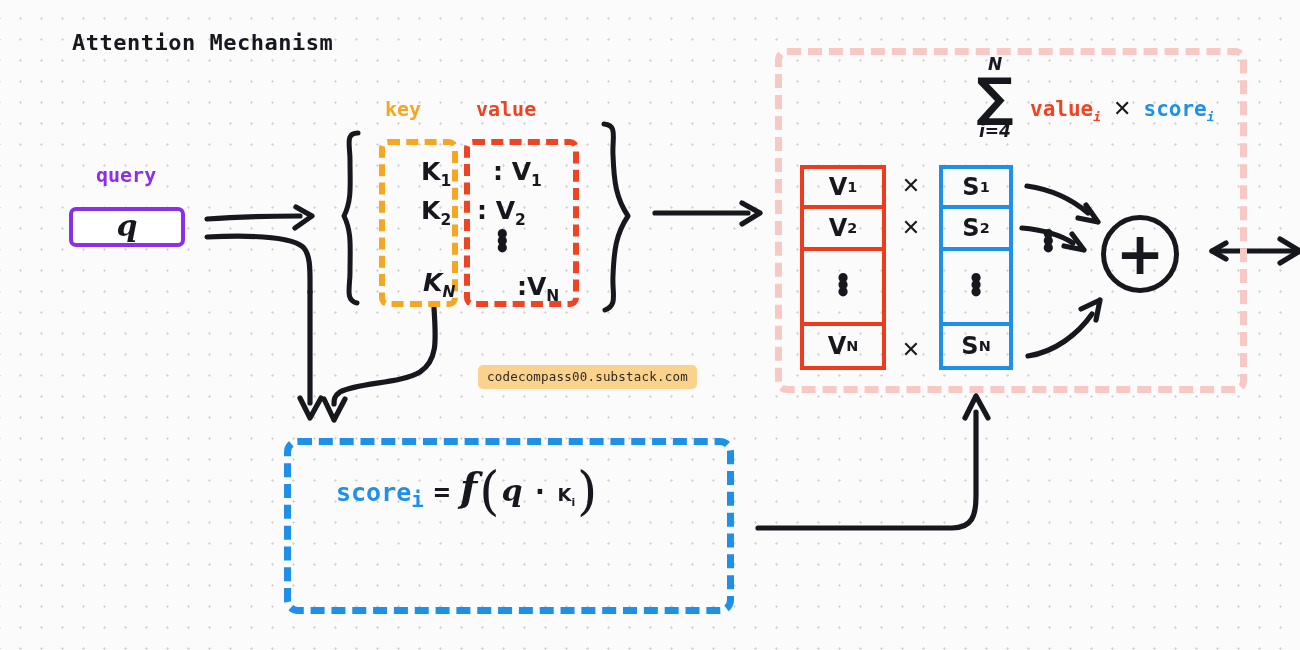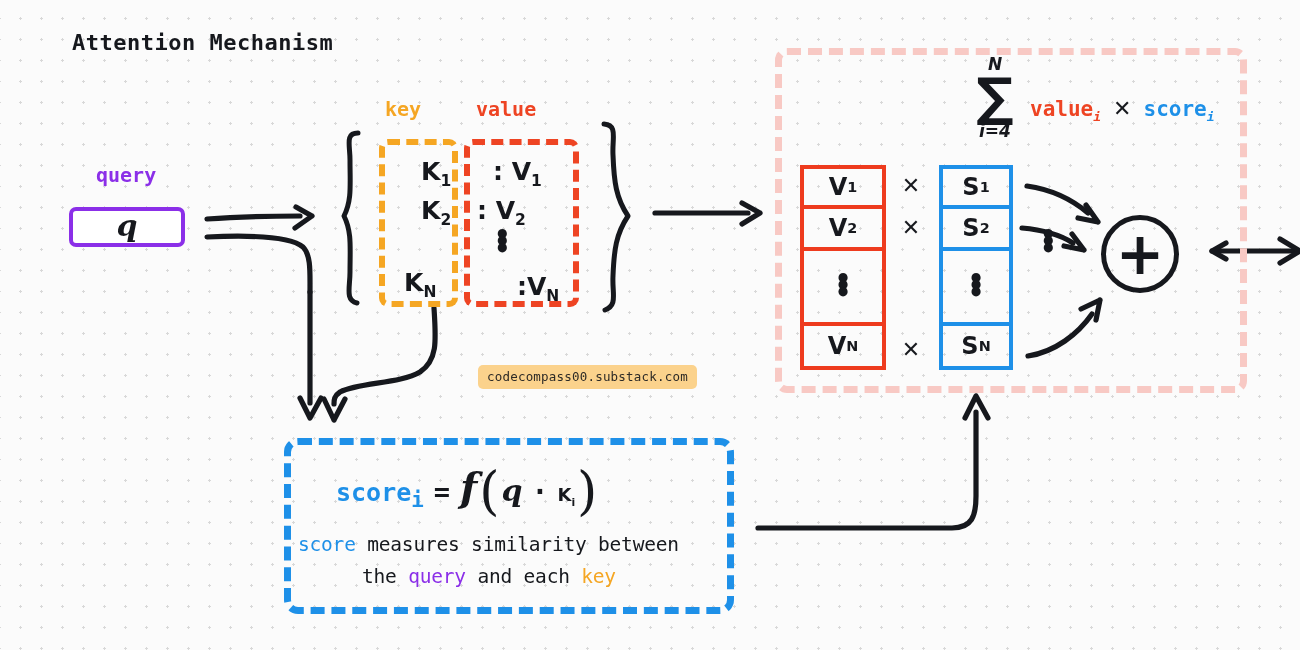--- a/index.html
+++ b/index.html
@@ -89,21 +89,21 @@
     font-family: "DejaVu Sans", "Liberation Sans", sans-serif;
     font-weight: 700;
     color: #16181d;
     white-space: nowrap;
   }
   .hw sub { font-size: 0.62em; }
   .kv-item { font-size: 25px; }
 
   #k1 { left: 421px; top: 157px; }
   #k2 { left: 421px; top: 196px; }
-  #kn { left: 404px; top: 268px; }
+  #kn { left: 423px; top: 268px; font-style: italic; }
   #v1 { left: 477px; top: 157px; margin-left: 16px; }
   #v2 { left: 477px; top: 196px; }
   #vn { left: 477px; top: 272px; margin-left: 40px; }
 
   .vdots {
     font-size: 26px;
     line-height: 7px;
     letter-spacing: 0;
     color: #16181d;
     font-family: "DejaVu Sans", sans-serif;
@@ -382,23 +382,21 @@
     <span class="sc"><span>score</span><sub>i</sub></span>
     <span class="eq">=</span>
     <span class="fn">f</span>
     <span class="paren">(</span>
     <span class="qq">q</span>
     <span class="dot">·</span>
     <span class="ki"><span>K</span><sub>i</sub></span>
     <span class="paren">)</span>
   </div>
 
-  <div class="abs score-caption" id="caption-line1"><span class="c-score">score</span><span> measures similarity between</span></div>
-
-  <div class="abs score-caption" id="caption-line2"><span>the </span><span class="c-query">query</span><span> and each </span><span class="c-key">key</span></div>
+
 
   <div class="abs" id="weighted-panel"></div>
 
 
   <div class="abs" id="sigma-group">
     <div class="lim-top">N</div>
     <div class="sigma">∑</div>
     <div class="lim-bot">i=4</div>
   </div>
 

